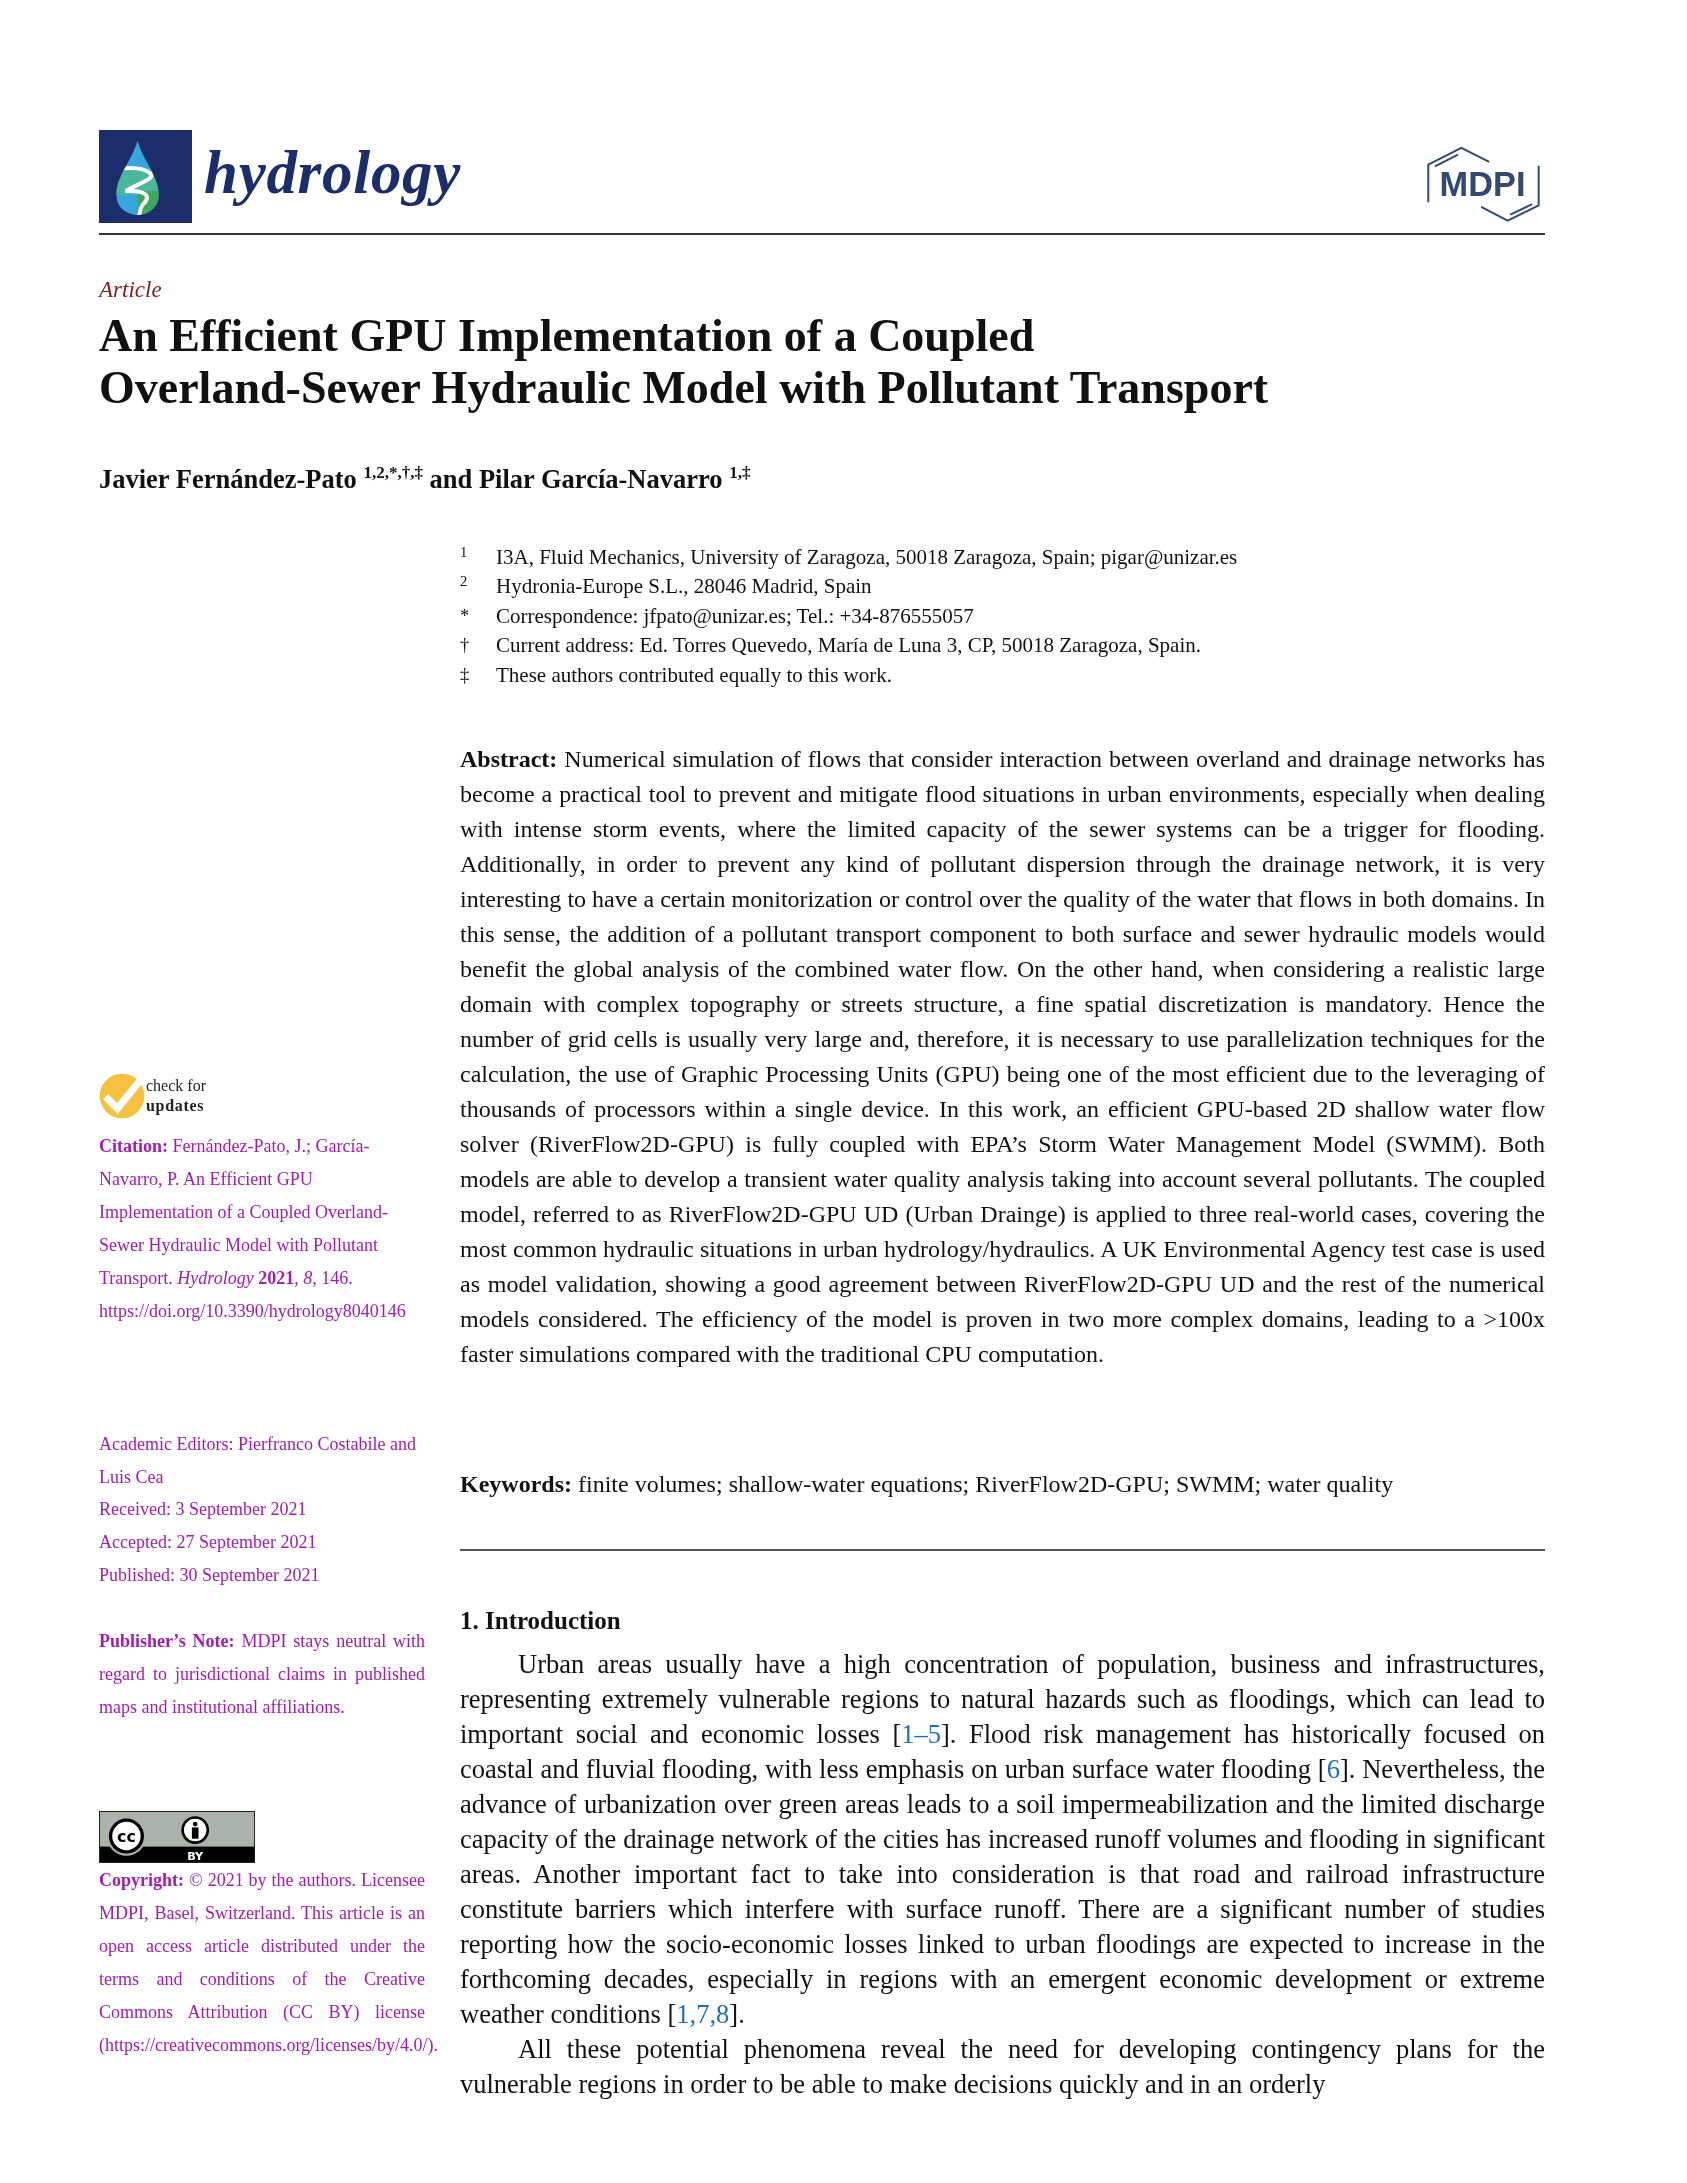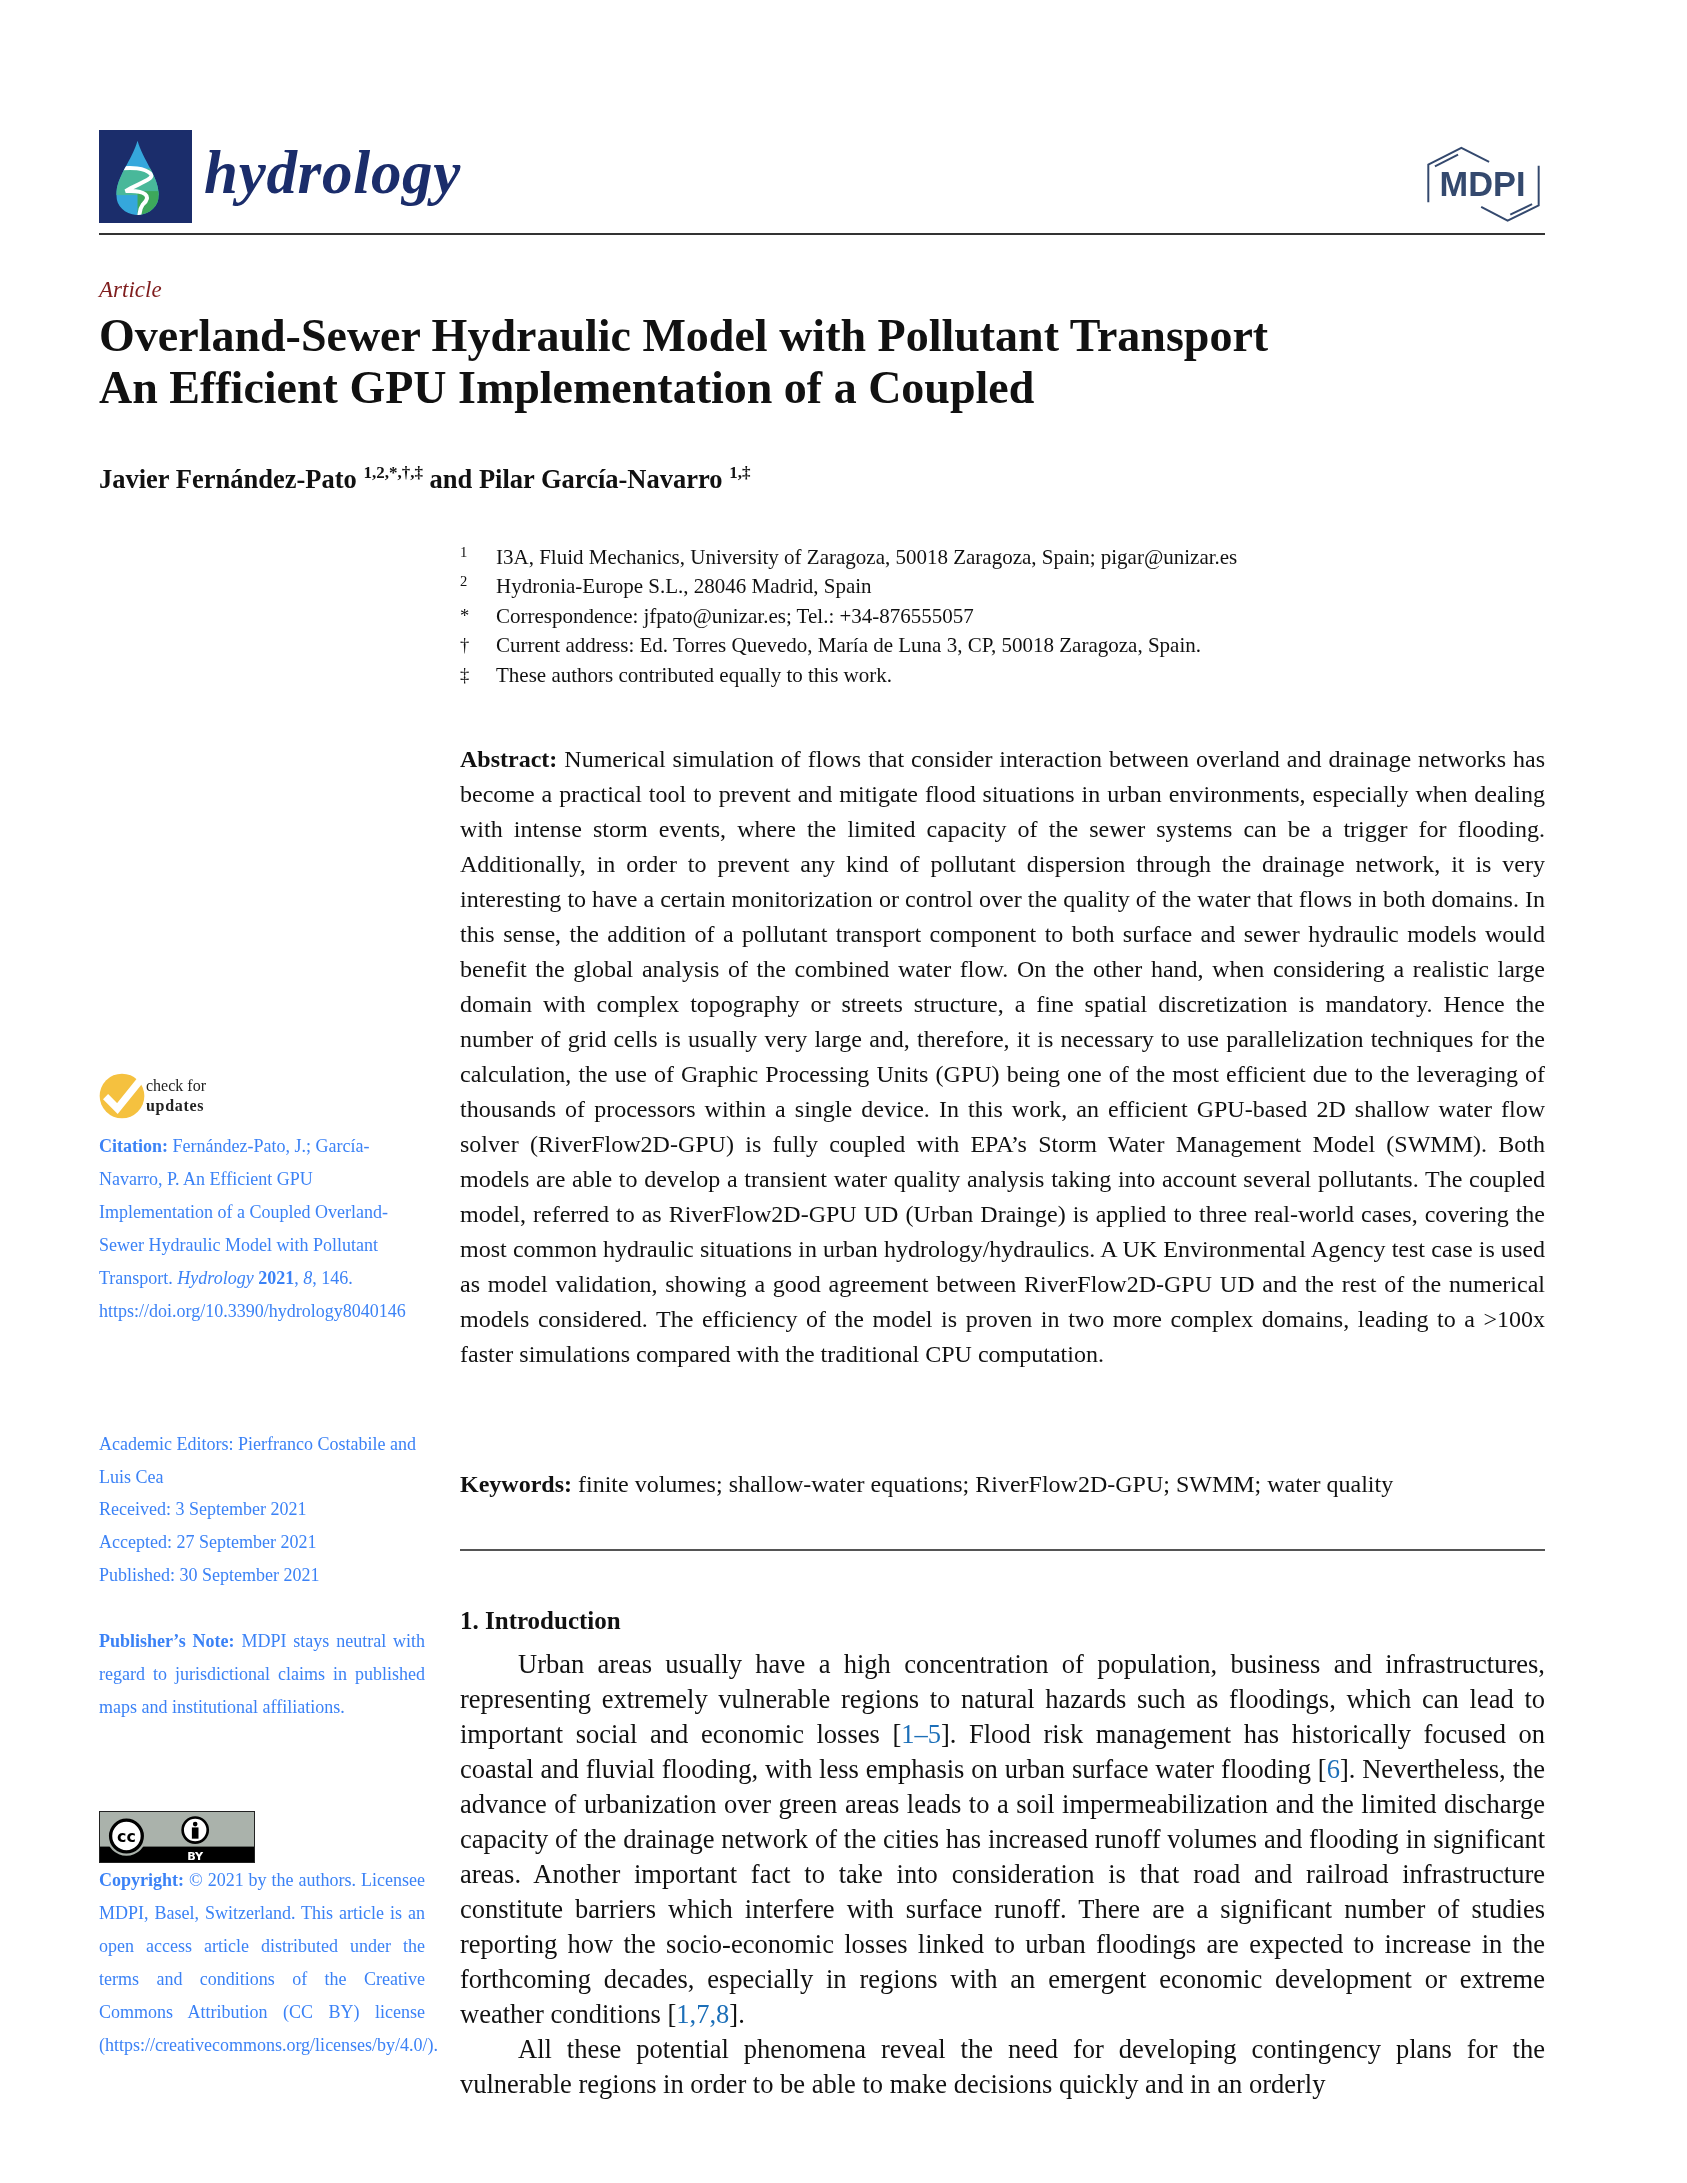--- a/index.html
+++ b/index.html
@@ -32,21 +32,21 @@
   #abstract-rule { left: 460px; top: 1549px; width: 1085px; height: 2px; background: #555; }
   .b { font-weight: bold; }
 
   
   #section-heading { left: 460px; top: 1607px; font-size: 25px; font-weight: bold; }
   #intro { left: 460px; top: 1647px; width: 1085px; font-size: 26.5px; line-height: 35px; text-align: justify; }
   #intro p { margin: 0; text-indent: 58px; }
   .ref { color: #1c6fb8; }
 
   
-  .side { left: 99px; width: 326px; font-size: 18px; line-height: 33px; color: #3b82f6; }
+  .side { left: 99px; width: 326px; font-size: 18px; line-height: 33px; color: #a21caf; }
   #check-updates { left: 99px; top: 1069px; width: 199px; height: 53px; display: flex; align-items: center; }
   #check-icon { width: 46px; height: 46px; flex: none; }
   #check-text { margin-left: 1px; font-family: Liberation Serif, serif; font-size: 16px; line-height: 20px; color: #222; }
   #check-text .u { font-weight: bold; letter-spacing: 0.7px; }
   #citation { top: 1130px; }
   #editors { top: 1393px; margin-top: 35px; }
   #dates { top: 1493px; }
   #pubnote { top: 1625px; text-align: justify; }
   #cc-badge { left: 99px; top: 1811px; width: 156px; height: 52px; border-radius: 0; overflow: hidden; background: #aab2ab; border: 1.3px solid #222; box-sizing: border-box; }
   #copyright { top: 1864px; text-align: justify; }
@@ -79,22 +79,22 @@
     <line x1="18" y1="31" x2="53" y2="13" stroke="#34496e" stroke-width="3"></line>
     <polyline points="175,30 175,90 128,113 88,92" fill="none" stroke="#34496e" stroke-width="3"></polyline>
     <line x1="165" y1="88" x2="132" y2="104" stroke="#34496e" stroke-width="3"></line>
     <text x="90" y="76" text-anchor="middle" font-family="Liberation Sans, sans-serif" font-weight="bold" font-size="52" fill="#34496e">MDPI</text>
   </svg>
 </div>
 <div id="header-rule" class="abs"></div>
 
 <div id="article-type" class="abs">Article</div>
 <div id="title" class="abs">
+  <div>An Efficient GPU Implementation of a Coupled</div>
   <div>Overland-Sewer Hydraulic Model with Pollutant Transport</div>
-  <div>An Efficient GPU Implementation of a Coupled</div>
 </div>
 <div id="authors" class="abs">
   <span>Javier Fernández-Pato</span>
   <sup>1,2,*,†,‡</sup>
   <span>and</span>
   <span>Pilar García-Navarro</span>
   <sup>1,‡</sup>
 </div>
 
 <div id="affiliations" class="abs">

